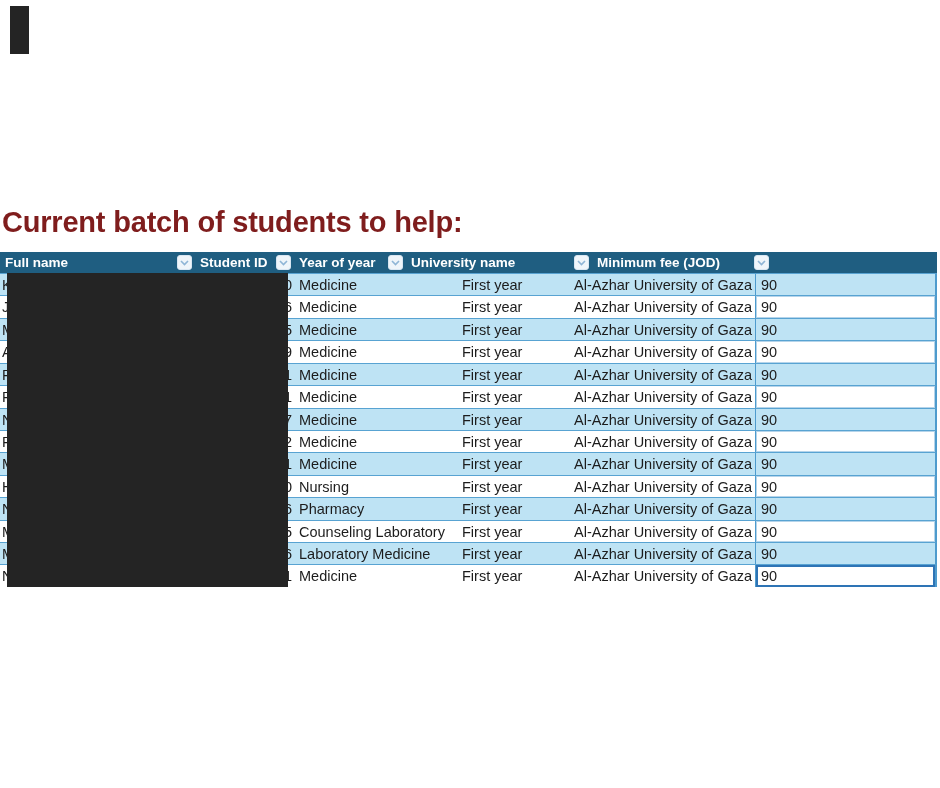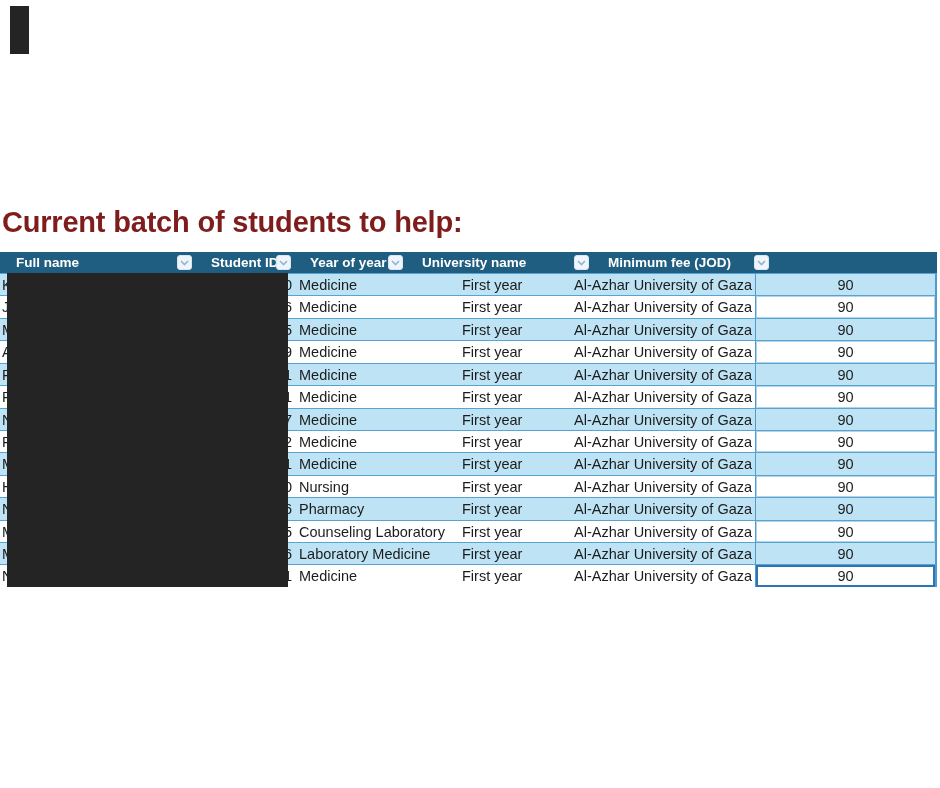--- a/index.html
+++ b/index.html
@@ -31,21 +31,21 @@
     letter-spacing:-0.2px;white-space:nowrap;
   }
   .tbl{position:absolute;left:0;top:252px;width:937px;}
   .hdr{
     display:flex;height:21px;
     background:var(--header_bg);color:var(--header_text);
   }
   .hcell{
     position:relative;height:21px;
     font-size:13.5px;font-weight:bold;
-    padding:3px 0 0 16px;white-space:nowrap;overflow:hidden;
+    padding:3px 0 0 5px;white-space:nowrap;overflow:hidden;
   }
   .dd{
     position:absolute;top:3px;right:3px;
     width:15px;height:15px;border-radius:3px;
     background:var(--dd_bg);border:1px solid var(--dd_border);
     display:flex;align-items:center;justify-content:center;
     color:var(--dd_chevron);
   }
   .row{
     display:flex;height:22.43px;
@@ -57,21 +57,21 @@
   .cell{
     height:100%;
     font-size:14.5px;color:var(--cell_text);
     padding:3px 4px 0 5px;
     white-space:nowrap;overflow:hidden;
   }
   .c0{width:195px}.c1{width:99px}.c2{width:163px}.c3{width:112px}.c4{width:186px}.c5{width:180px}
   .cell.c0{padding-left:2px;}
   .cell.c1{text-align:right;padding-right:2px;}
   .cell.c5{
-    text-align:center;padding-right:5px;
+    text-align:left;padding-right:5px;
     border-left:1px solid var(--fee_border);
   }
   .row.white .cell.c5{box-shadow:inset 0 0 0 1px var(--fee_cell_outline);}
   .row.last .cell.c5{box-shadow:inset 0 0 0 2px var(--active_cell_border);}
   .redaction{
     position:absolute;background:var(--redaction);z-index:5;
   }
   .redaction.small{left:10px;top:6px;width:19px;height:48px;}
   .redaction.large{left:7px;top:273px;width:281px;height:314px;}
 </style>

